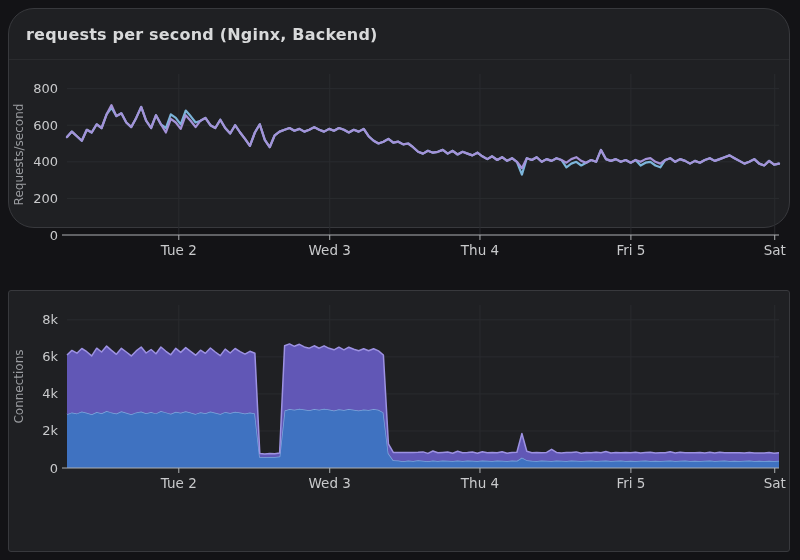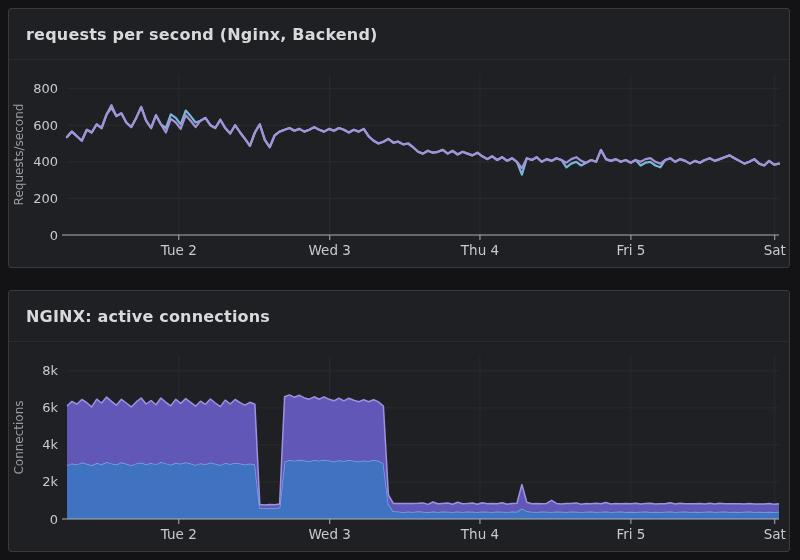--- a/index.html
+++ b/index.html
@@ -13,21 +13,21 @@
   .page { position: relative; width: 800px; height: 560px; }
   .panel {
     position: absolute;
     left: 8px;
     width: 782px;
     box-sizing: border-box;
     background: #1f2023;
     border: 1px solid #38393d;
     border-radius: 3px;
   }
-  #panel-0 { top: 8px;   height: 260px; }
+  #panel-0 { top: 8px;   height: 220px; border-radius: 26px; }
   #panel-1 { top: 290px; height: 262px; }
   .panel-header {
     height: 51px;
     display: flex;
     align-items: center;
     padding: 0 17px;
     box-sizing: border-box;
     border-bottom: 1px solid #2a2b2e;
     cursor: pointer;
   }
@@ -88,23 +88,20 @@
             <text x="470.96" y="195" text-anchor="middle" fill="#c9cacc" font-size="13.5">Thu 4</text>
             <text x="621.904" y="195" text-anchor="middle" fill="#c9cacc" font-size="13.5">Fri 5</text>
             <text x="765.728" y="195" text-anchor="middle" fill="#c9cacc" font-size="13.5">Sat</text>
             <text transform="translate(14 94.5) rotate(-90)" text-anchor="middle" fill="#9a9ca0" font-size="12">Requests/second</text>
           </g>
         </svg>
     </div>
   </section>
 
   <section class="panel" id="panel-1">
-    <header class="panel-header">
-      <h2 class="panel-title">NGINX: active connections</h2>
-    </header>
     <div class="chart-wrap">
       <svg width="780" height="207">
           <g>
             <line x1="169.784" x2="169.784" y1="14" y2="177" stroke="#2a2b2f" stroke-width="1"></line>
             <line x1="320.728" x2="320.728" y1="14" y2="177" stroke="#2a2b2f" stroke-width="1"></line>
             <line x1="470.96" x2="470.96" y1="14" y2="177" stroke="#2a2b2f" stroke-width="1"></line>
             <line x1="621.904" x2="621.904" y1="14" y2="177" stroke="#2a2b2f" stroke-width="1"></line>
             <line x1="765.728" x2="765.728" y1="14" y2="177" stroke="#2a2b2f" stroke-width="1"></line>
             <line x1="58" x2="770" y1="139.95454545454544" y2="139.95454545454544" stroke="#2a2b2f" stroke-width="1"></line>
             <line x1="58" x2="770" y1="102.9090909090909" y2="102.9090909090909" stroke="#2a2b2f" stroke-width="1"></line>

